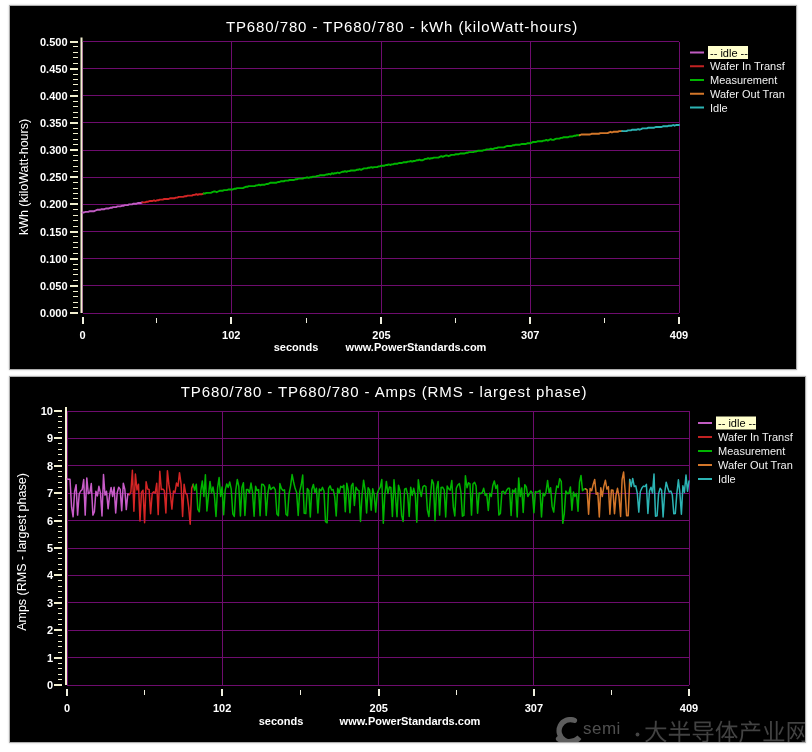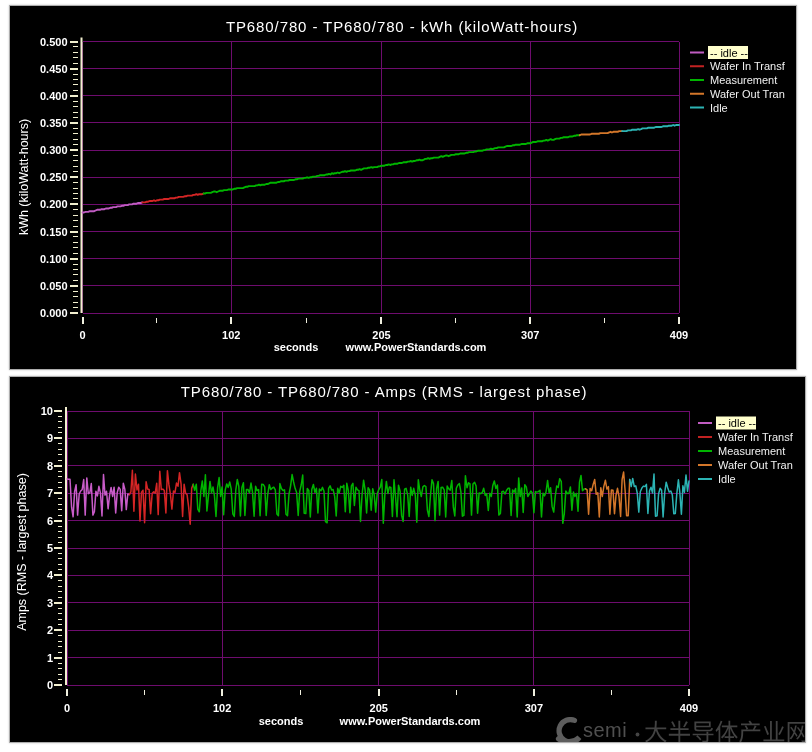--- a/index.html
+++ b/index.html
@@ -22,21 +22,21 @@
   .chart-svg { position: absolute; left: 0; top: 0; }
   .watermark {
     position: absolute;
     left: 540px; top: 340px;
     width: 280px; height: 26px;
     pointer-events: none;
   }
   .wm-logo { position: absolute; left: 0; top: 0; }
   .wm-latin {
     position: absolute; left: 33px; top: 2.5px;
-    color: #4f4f4f; font-size: 20px; line-height: 1; letter-spacing: 0.5px;
+    color: #4f4f4f; font-size: 17px; line-height: 1; letter-spacing: 0.5px;
     font-family: "Liberation Sans", sans-serif;
   }
   .wm-cjk-svg { position: absolute; left: 84px; top: 0; }
 </style>
 </head>
 <body>
 
 <div class="panel" id="panel-kwh">
   <svg class="chart-svg" id="svg-kwh" width="786" height="363">
       <g stroke="#6e0c6e" stroke-width="1" shape-rendering="crispEdges">

